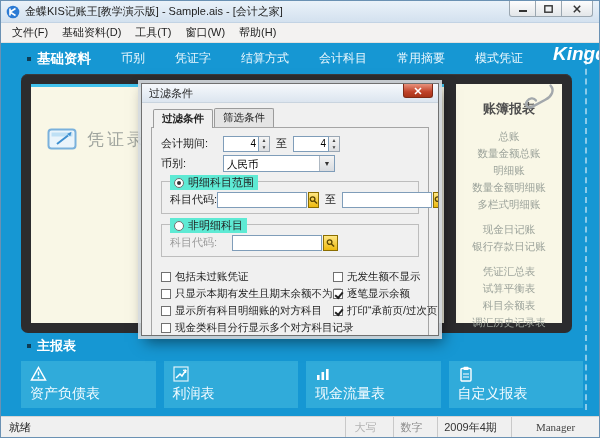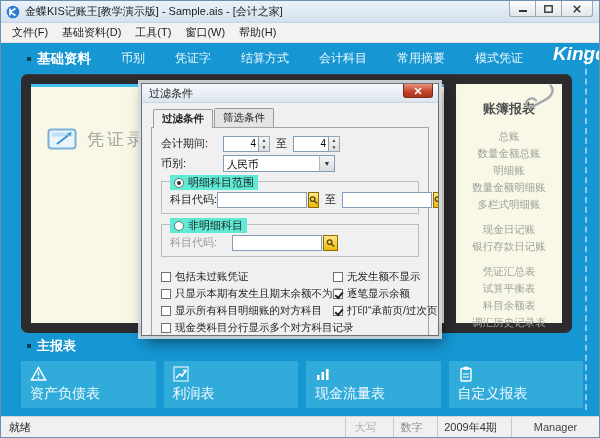--- a/index.html
+++ b/index.html
@@ -80,21 +80,21 @@
   .cb.checked::after { content:""; position:absolute; left:1px; top:2px; width:6px; height:3px; border-left:2px solid #222; border-bottom:2px solid #222; transform:rotate(-50deg); }
   .cbl { font-size:10.5px; color:#222; white-space:nowrap; }
 
   
   .statusbar { height:21px; background:#F0F0F0; border-top:1px solid #D5D5D5; display:flex; align-items:stretch; font-size:11px;gap:8px; }
   .st-ready { flex:1; display:flex; align-items:center; padding-left:8px; color:#222; }
   .st-cell { display:flex; align-items:center; justify-content:center; border-left:1px solid #C9C9C9; }
   .st-caps { width:40px; color:#B3B3B3; }
   .st-num { width:36px; color:#8B8B8B; }
   .st-period { width:66px; color:#333; }
-  .st-user { width:88px; color:#444; font-family:Liberation Sans, sans-serif; font-size:11px; }
+  .st-user { width:88px; color:#444; font-family:Liberation Serif, serif; font-size:11px; }
 </style>
 </head>
 <body>
 
 <div class="window">
 
   <div class="titlebar">
     <svg class="appicon" viewBox="0 0 14 14">
         <circle cx="7" cy="7" r="6.3" fill="#2C7BD4"></circle>
         <path d="M4 3.5 v7 M4 7 l5.5-3.5 M4 7 l5.5 3.5" stroke="#fff" stroke-width="1.6" fill="none"></path>

